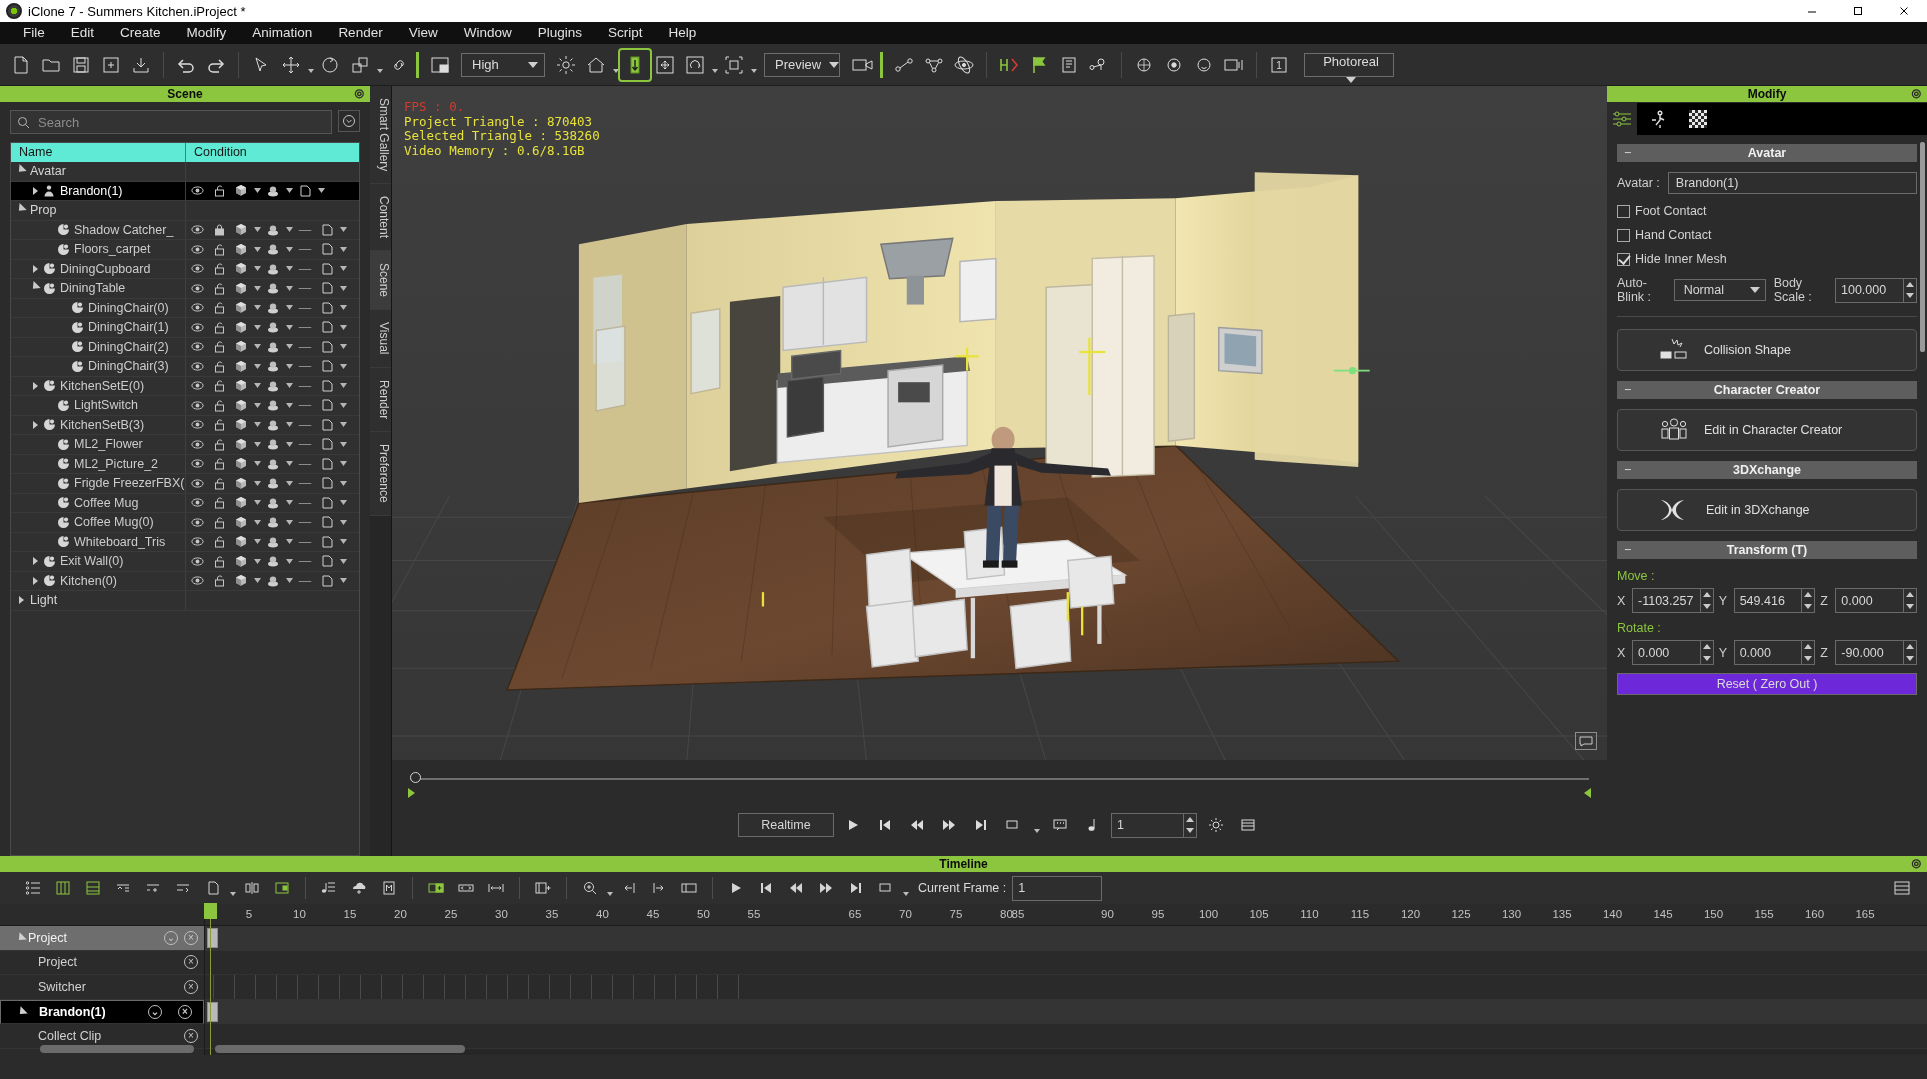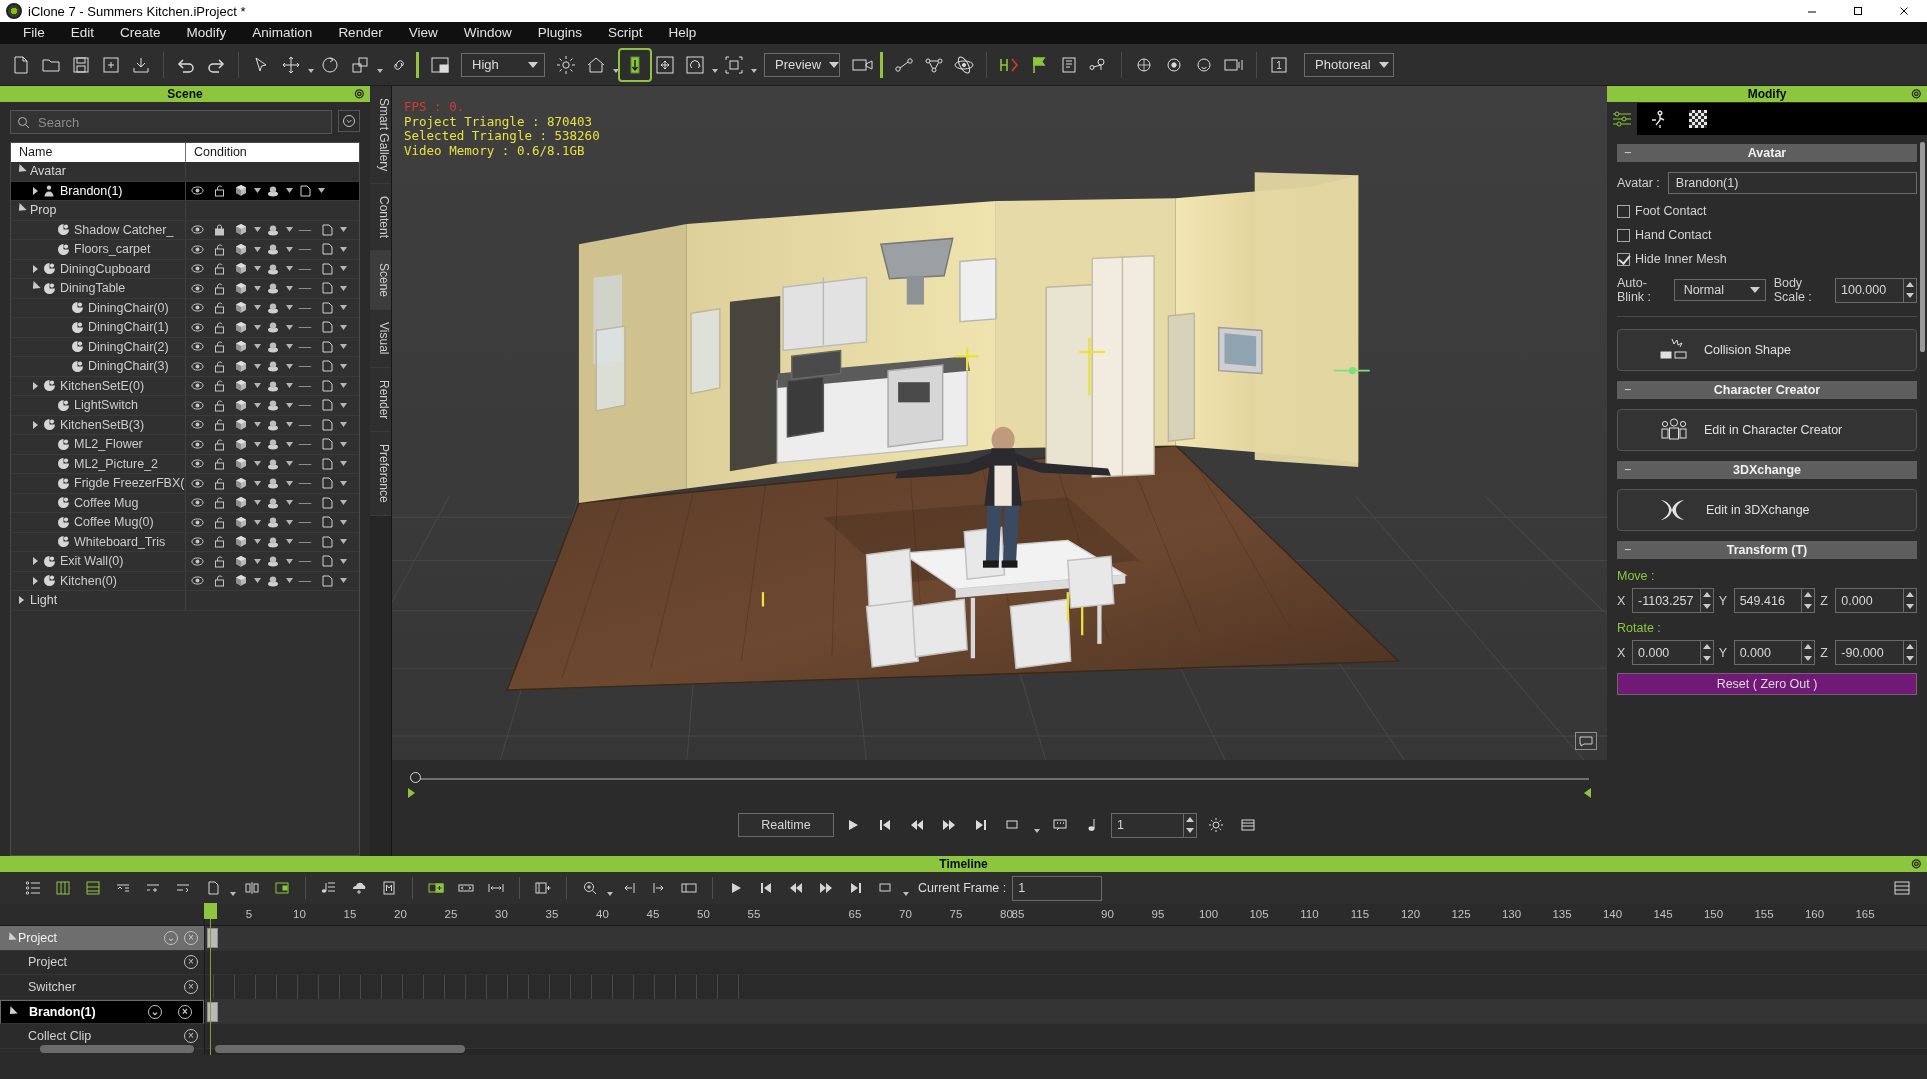--- a/index.html
+++ b/index.html
@@ -84,21 +84,21 @@
     padding: 0 6px; gap: 8px; margin-bottom: 8px;
   }
   .search-box input {
     flex: 1; background: transparent; border: 0; outline: 0; color: #cfcfcf; font-size: 13px;
     font-family: "Liberation Sans", sans-serif;
   }
   .search-box input::placeholder { color: #8d8d8d; }
   .srch-dd { width: 22px; height: 22px; border: 1px solid #555; display:flex;align-items:center;justify-content:center;flex:none; }
 
   .tree-wrap { flex: 1; background: #303030; border: 1px solid #4a4a4a; overflow: hidden; position: relative;}
-  .tree-head { display: flex; height: 19px; background: #ffffff; color: #181818; font-size: 12.5px; }
+  .tree-head { display: flex; height: 19px; background: #5eead4; color: #181818; font-size: 12.5px; }
   .tree-head .c1 { width: 175px; padding-left: 8px; line-height: 19px; border-right: 1px solid #6f6f6f;}
   .tree-head .c2 { flex: 1; padding-left: 8px; line-height: 19px; }
   .tree-rows { }
   .trow {
     display: flex; height: 19.5px; align-items: center; border-bottom: 1px solid #3a3a3a;
     font-size: 12.5px; color: #cdcdcd;
   }
   .trow.group { color: #d6d6d6; }
   .trow.selected { background: #000; color: #fff; }
   .trow .namecell { width: 175px; display: flex; align-items: center; height: 100%; border-right: 1px solid #3f3f3f; overflow:hidden; white-space:nowrap;}
@@ -173,42 +173,42 @@
   .big-btn {
     height: 42px; border:1px solid #555; border-radius:4px; background:#333;
     display:flex;align-items:center; gap:14px; padding-left: 40px; font-size:12.5px; color:#e0e0e0;
     margin-bottom: 10px;
   }
   .hr { height:1px; background:#4a4a4a; margin: 12px 0; }
   .xyz-row { display:flex; align-items:center; gap:5px; margin-bottom: 8px; }
   .xyz-row .ax { width: 10px; color:#cfcfcf; font-size:12.5px; }
   .xyz-row .spin { width: 0; flex: 1; }
   .grp-label { color:#8cc63e; font-size:12.5px; margin-bottom:5px; }
-  .reset-btn { height:22px;border:1px solid #6a6a6a;background:#701a75;color:#dcdcdc;font-size:12.5px;
+  .reset-btn { height:22px;border:1px solid #6a6a6a;background:#6d28d9;color:#dcdcdc;font-size:12.5px;
                display:flex;align-items:center;justify-content:center;}
   .mp-scroll { position:absolute; right: 2px; top: 6px; width: 5px; height: 210px; background:#9a9a9a; border-radius:2px;}
 
   
   .timeline-header {
     height: 16px; background: #8cc63e; color:#0d0d0d; font-weight:bold; font-size:12px;
     display:flex;align-items:center;justify-content:center;position:relative;
   }
   .timeline-header .close-x{position:absolute;right:6px;top:1px;color:#2b2b2b;}
   .tl-toolbar { height: 32px; background:#2e2e2e; display:flex;align-items:center;padding-left:18px; gap:0; }
   .tl-btn { width:30px;height:26px;display:flex;align-items:center;justify-content:center;color:#d4d4d4;flex:none;}
   .tl-btn.green { color:#8cc63e; }
   .tl-sep { width:1px;height:22px;background:#4e4e4e;margin:0 8px;flex:none;}
   .tl-right { margin-left:auto; display:flex;align-items:center;gap:8px;padding-right:10px;}
   .cf-label { font-size:12.5px;color:#dcdcdc;}
 
   .tl-area { height: 151px; background:#262626; display:flex; position:relative;}
   .tl-left { width: 205px; flex:none; background:#2b2b2b; border-right:1px solid #1a1a1a; position:relative;}
   .ruler { height: 22px; background:#2b2b2b; position:relative; border-bottom:1px solid #1a1a1a;}
   .ruler .tick { position:absolute; top:4px; font-size:11.5px; color:#c2c2c2; transform:translateX(-50%); }
-  .tl-row { height:24.5px; display:flex;align-items:center; padding-left: 6px; font-size:12.5px;
+  .tl-row { height:24.5px; display:flex;align-items:center; padding-left: 16px; font-size:12.5px;
             border-bottom:1px solid #343434; color:#d2d2d2; position:relative;}
   .tl-row.hdr { background:#6e6e6e; color:#f2f2f2; }
   .tl-row.sel { background:#000; color:#fff; font-weight:bold; }
   .tl-row .tri { width:12px; flex:none; display:flex;align-items:center;}
   .tl-row .tri:after{content:"";border-left:5px solid transparent;border-right:5px solid transparent;border-top:6px solid #d0d0d0;transform:rotate(45deg);}
   .tl-row .rlabel { flex:1; }
   .rowbtn { width:14px;height:14px;border:1px solid #c0c0c0;border-radius:50%;margin-right:6px;flex:none;
             display:flex;align-items:center;justify-content:center;font-size:10px;color:#c9c9c9;line-height:1;}
   .tl-track-area { flex:1; position:relative; background:#262626; }
   .playhead { position:absolute; top:0; bottom:0; width:1px; background:#8e9a3a; }
@@ -468,21 +468,21 @@
           <path d="M17 7v6M20 5v10"></path>
         </svg>
     </div>
     <div class="tb-sep"></div>
     <div class="tb-btn">
       <svg width="20" height="20" viewBox="0 0 20 20" fill="none" stroke="#dcdcdc">
           <rect x="3" y="3" width="14" height="14"></rect>
           <text x="10" y="14" font-size="10" fill="#dcdcdc" stroke="none" text-anchor="middle">1</text>
         </svg>
     </div>
-    <div class="combo" style="width:90px;margin-left:10px;">
+    <div class="combo" style="width:90px;margin-left:10px;flex-direction:column;">
       <span class="cb-label">Photoreal</span>
       <span class="cb-arrow"></span>
     </div>
   </div>
 
   <div class="mainrow">
 
     <div class="scene-panel">
       <div class="panel-header">
         <span>Scene</span>

